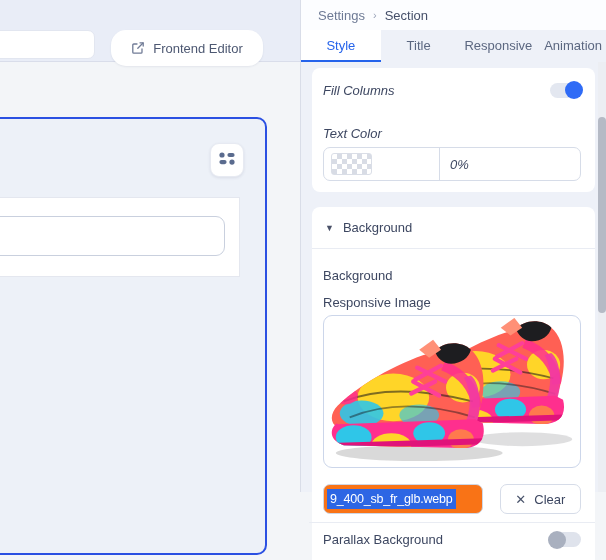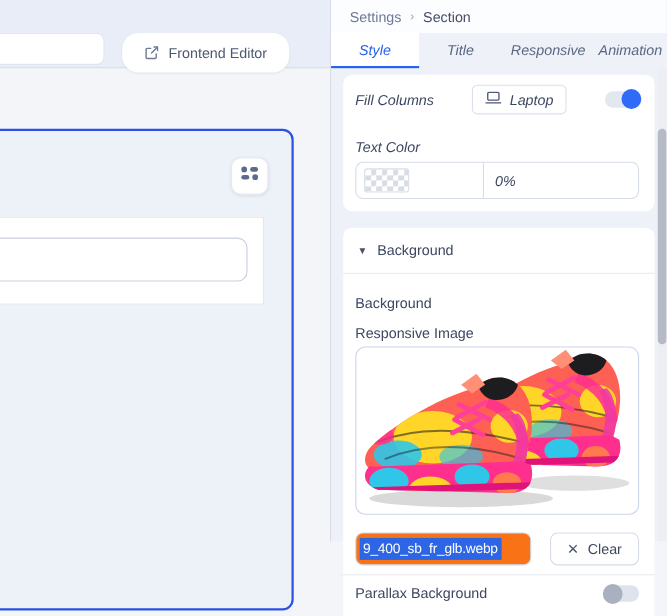--- a/index.html
+++ b/index.html
@@ -18,21 +18,21 @@
   .canvas-input { position:absolute; left:-12px; top:216px; width:237px; height:40px; background:#fff; border:1px solid #c9d0de; border-radius:9px; }
 
   
   .panel { position:absolute; left:300px; top:0; width:306px; height:492px; background:#eef1f8; border-left:1px solid #d9dde8; }
   .breadcrumb { height:30px; background:#fcfdff; display:flex; align-items:center; gap:8px; padding-left:17px; font-size:13px; }
   .bc-settings { color:#6e7a95; cursor:pointer; }
   .bc-sep { color:#9aa3b8; font-size:11px; }
   .bc-current { color:#454f69; }
 
   .tabs { height:32px; display:flex; }
-  .tab { display:flex; align-items:center; justify-content:center; font-size:13px; color:#5b6780; border-bottom:2px solid transparent; cursor:pointer;font-style:italic; }
+  .tab { display:flex; align-items:center; justify-content:center; font-size:13px; color:#5b6780; border-bottom:2px solid transparent; cursor:pointer; }
   .tab-style { width:80px; } .tab-title { width:76px; } .tab-resp { width:84px; } .tab-anim { width:66px; }
   .tab.active { background:#fff; color:#2563eb; border-bottom-color:#2563eb; }
 
   .content { position:absolute; top:62px; left:1px; right:0; bottom:0; padding:6px 11px 0 10px; }
   .card { background:#fff; border-radius:8px; }
   .card1 { padding:8px 14px 11px 11px; margin-bottom:15px;font-style:italic; }
   .row-between { display:flex; align-items:center; justify-content:space-between; }
   .row-fill { height:28px; }
   .lbl { font-size:13px; color:#3d4761; }
   .device-btn { display:flex; align-items:center; gap:7px; height:27px; padding:0 11px; border:1px solid #d9dfec; border-radius:5px; background:#fff; font-size:13px; color:#3d4761; cursor:pointer; }
@@ -120,29 +120,20 @@
     <div class="tab tab-title">Title</div>
     <div class="tab tab-resp">Responsive</div>
     <div class="tab tab-anim">Animation</div>
   </div>
 
   <div class="content">
 
     <div class="card card1">
       <div class="row-between row-fill">
         <span class="lbl">Fill Columns</span>
-        <span class="device-btn">
-          <span>
-            <svg width="15" height="12" viewBox="0 0 15 12" fill="none" stroke="#4d5872" stroke-width="1.2" stroke-linejoin="round">
-              <rect x="2.4" y="1" width="10.2" height="7" rx="1"></rect>
-              <path d="M0.8 10.6h13.4" stroke-linecap="round"></path>
-            </svg>
-          </span>
-          <span>Laptop</span>
-        </span>
         <span class="toggle on">
             <span class="knob"></span>
           </span>
       </div>
 
       <div class="lbl tc-label">Text Color</div>
       <div class="tc-control">
         <span class="swatch-cell">
           <span class="checker"></span>
         </span>

